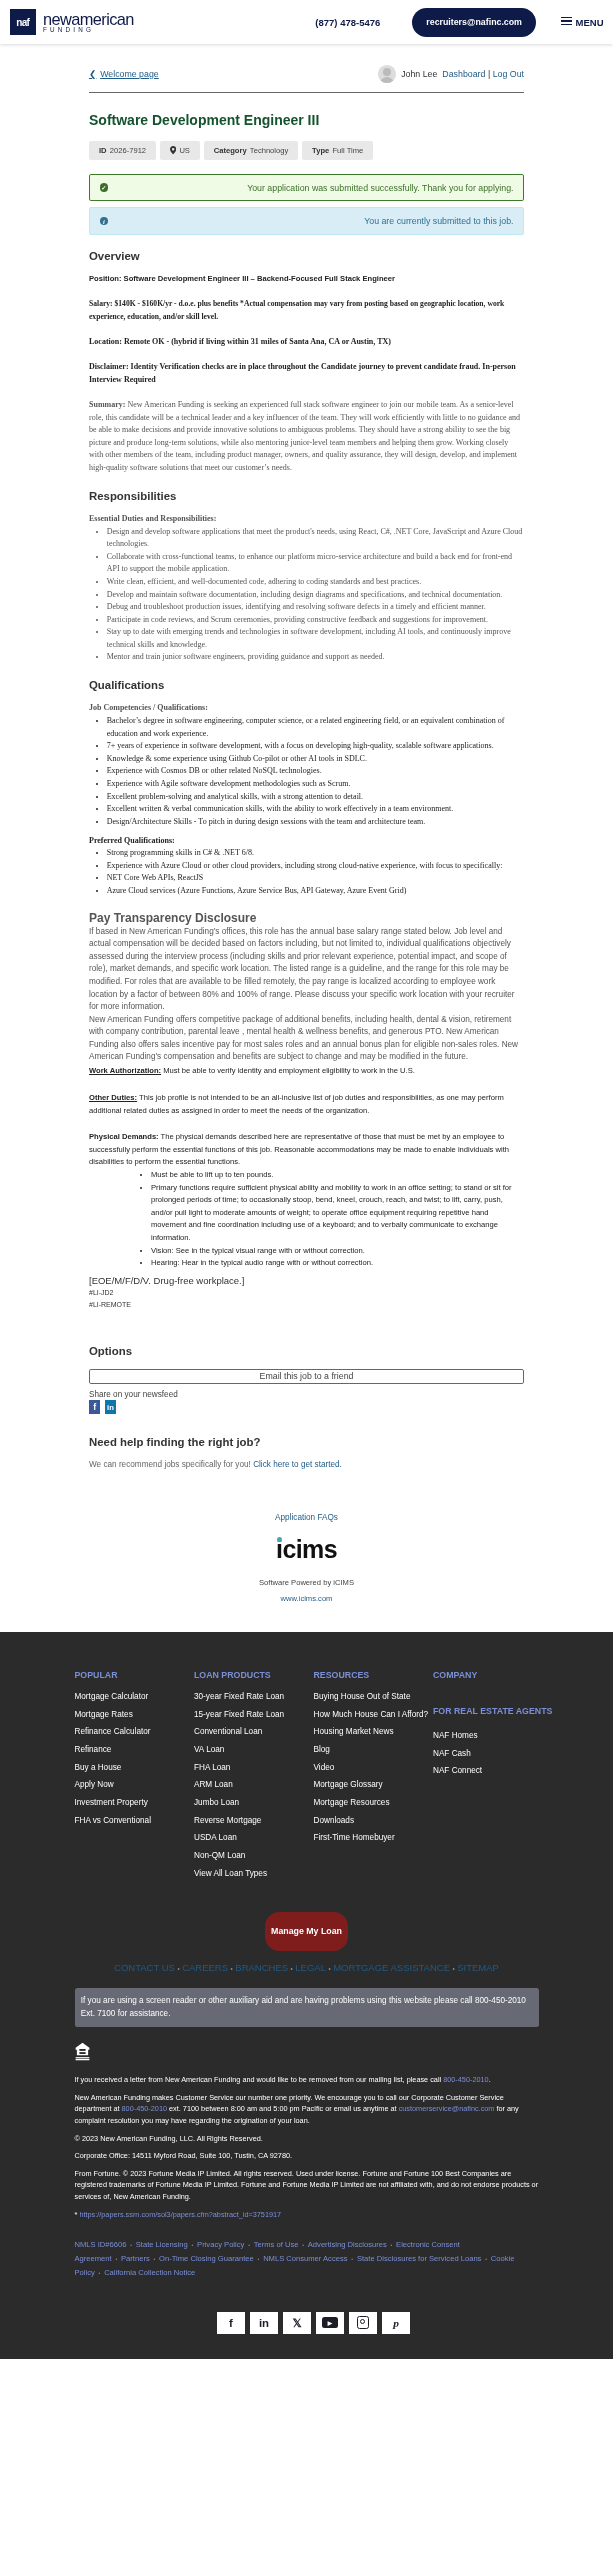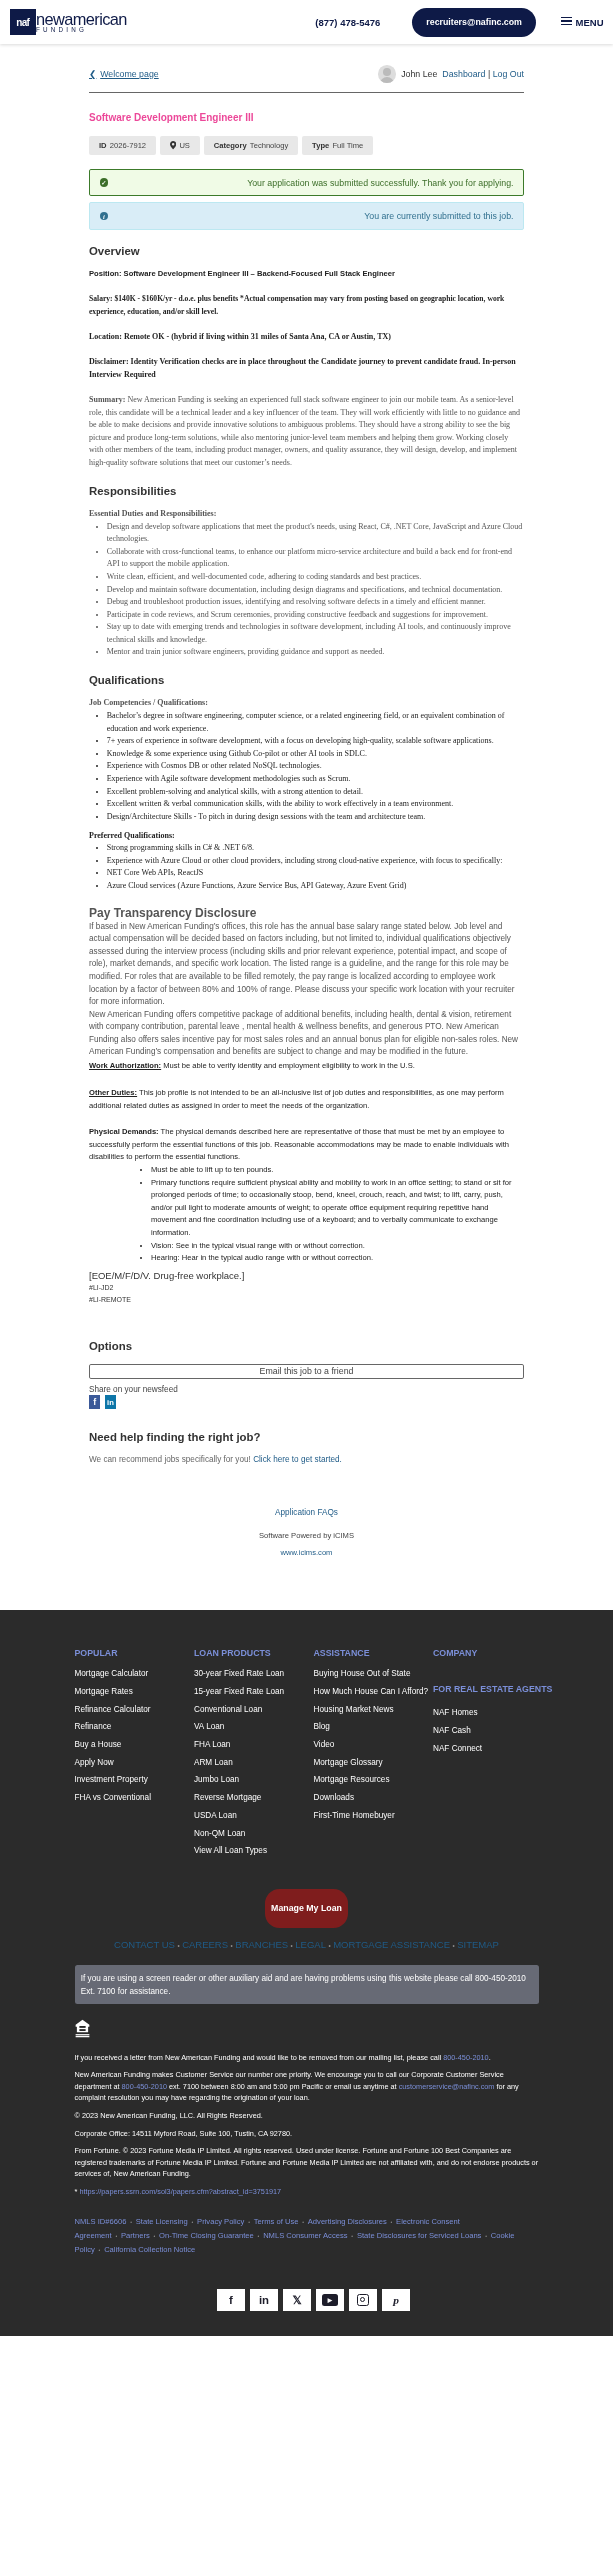--- a/index.html
+++ b/index.html
@@ -3,39 +3,39 @@
 <meta charset="utf-8">
 <style>
   * { box-sizing: border-box; margin: 0; padding: 0; }
   body { width: 613px; background: #fff; font-family: "Liberation Sans", sans-serif; color: #333; }
   a { color: #1f5b87; }
 
   
   .topbar { height: 44px; display: flex; align-items: center; padding: 0 9.5px; box-shadow: 0 1.3px 3.2px rgba(0,0,0,0.15); position: relative; }
   .logo { display: flex; align-items: center; justify-content: flex-end; }
   .logo-box { width: 26.5px; height: 26.5px; background: #0e1a47; color: #fff; font-weight: bold; font-size: 10px; display:flex; align-items:center; justify-content:center; letter-spacing:-0.6px; }
-  .logo-text { margin-left: 0; line-height: 1; }
+  .logo-text { margin-left: 7px; line-height: 1; }
   .logo-text .l1 { font-size: 16.4px; color: #0e1a47; letter-spacing: -0.6px; }
   .logo-text .l2 { font-size: 6.3px; color: #0e1a47; letter-spacing: 3.2px; }
   .phone { margin-left: auto; font-size: 9.5px; font-weight: bold; color: #0e1a47; }
   .email-btn { margin-left: 32px; background: #0e1a47; color: #fff; border-radius: 15px; height: 29px; padding: 0 14px; display: flex; align-items: center; font-size: 8.8px; font-weight: bold; }
   .menu { margin-left: 25px; display: flex; color: #0e1a47; font-weight: bold; font-size: 9.5px; }
   .menu .bars { width: 11.4px; height: 8.8px; display: inline-flex; flex-direction: column; justify-content: space-between; margin-right: 3.2px; }
   .menu .bars i { display: block; height: 1.3px; background: #0e1a47; }
 
   
   .container { width: 435px; margin: 0 auto; padding-top: 11.4px; }
   .userbar { display: flex; align-items: center; height: 38px; font-size: 8.8px; border-bottom: 0.6px solid #666; }
   .userbar .back { color: #1f5b87; text-decoration: underline; display:flex; align-items:center; }
   .userbar .back .chev { font-size: 8.8px; margin-right: 3.8px; text-decoration: none; color:#1f5b87; }
   .userbar .right { margin-left: auto; display: flex; align-items: center; gap: 2.5px; }
   .avatar { width: 17.7px; height: 17.7px; border-radius: 50%; background: #ddd; position: relative; overflow: hidden; margin-right: 2.5px; }
   .avatar::before { content: ""; position: absolute; width: 7.6px; height: 7.6px; border-radius: 50%; background: #bbb; left: 5px; top: 3.2px; }
   .avatar::after { content: ""; position: absolute; width: 14px; height: 8.8px; border-radius: 7px 7px 0 0; background: #bbb; left: 1.9px; top: 12px; }
-  h1.title { font-size: 10px; font-weight: bold; color: #ec4899; margin: 19px 0 12.6px; }
+  h1.title { font-size: 14px; font-weight: bold; color: #14532d; margin: 19px 0 12.6px; }
   .badges { display: flex; gap: 3.8px; margin-bottom: 14px; }
   .badge { background: #e8e8e8; border-radius: 1.9px; padding: 5px 10px; font-size: 7.6px; color: #444; display:flex; align-items:center; gap:3.2px; }
   .badge b { color: #333; }
   .alert { border-radius: 1.9px; padding: 7.6px 9.5px; font-size: 8.8px; display: flex; align-items: center; gap: 5px; margin-bottom: 6.3px; justify-content: space-between; }
   .alert-success { background: #f0fbe6; border: 0.6px solid #3c7a2a; color: #3c6e29; }
   .alert-info { background: #d9edf7; border: 0.6px solid #bce8f1; color: #31708f; }
   .icon-circle { width: 8.8px; height: 8.8px; border-radius: 50%; display: inline-flex; align-items: center; justify-content: center; color: #fff; font-size: 6.3px; font-weight: bold; }
   .alert-success .icon-circle { background: #3c6e29; }
   .alert-info .icon-circle { background: #31708f; font-style: italic; font-family: "Liberation Serif", serif; }
   h2.section { font-size: 11.4px; font-weight: bold; color: #333; margin: 15px 0 11.4px; }
@@ -61,21 +61,21 @@
   .sq.li { background: #0e76a8; }
   .help-text { font-size: 8.2px; color: #666; margin-top: 12.6px; }
   .center { text-align: center; }
   .faq { margin-top: 44px; font-size: 8.2px; }
   .icims-logo { font-size: 25px; font-weight: 900; color: #111; margin-top: 12.6px; letter-spacing: -0.6px; position: relative; display:inline-block; }
   .icims-logo .dot { position: absolute; width: 5px; height: 5px; border-radius: 50%; background: #44a9b4; left: 1.3px; top: 2.5px; }
   .powered { font-size: 7.6px; color: #444; margin-top: 14px; }
   .icims-link { font-size: 7.6px; margin-top: 7.6px; }
 
   
-  .footer { background: #2b2b2b; margin-top: 53px; padding: 38px 8px 25px; color: #fff; }
+  .footer { background: #2b2b2b; margin-top: 29px; padding: 38px 8px 25px; color: #fff; }
   .fcols { width: 492px; margin: 0 auto; display: flex; padding-left: 14px; }
   .fcol { width: 79px; margin-right: 0; flex: 1; }
   .fcol h4 { color: #7b8fd8; font-size: 8.8px; font-weight: bold; margin-bottom: 11.4px; }
   .fcol a { display: block; color: #fff; text-decoration: none; font-size: 8.2px; margin-bottom: 7px; line-height: 10.7px; }
   .fcol h4.sub { margin-top: 23px; line-height: 16px; }
   .manage { width: 83px; height: 39px; border-radius: 14.5px; background: #7f1d1d; color:#fff; font-weight:bold; font-size:8.8px; display:flex; align-items:center; justify-content:center; margin: 25px auto 11.4px; }
   .flinks { text-align: center; color: #7b8fd8; font-size: 9.5px; }
   .flinks span.sep { color: #888; margin: 0 2.5px; font-size: 6.3px; }
   .access { width: 464px; margin: 15px auto 0; background: #676a75; border-radius: 2.5px; padding: 6.3px 6.3px; font-size: 8.2px; line-height: 13.2px; color: #fff; }
   .access a { color: #fff; }
@@ -229,20 +229,23 @@
   <div class="share">Share on your newsfeed</div>
   <div class="social-sm">
     <div class="sq fb">f</div>
     <div class="sq li" style="font-size:7.6px;">in</div>
   </div>
 
   <h2 class="section" style="margin-top:21.4px;margin-bottom:0;">Need help finding the right job?</h2>
   <div class="help-text"><span>We can recommend jobs specifically for you! </span><a>Click here to get started.</a></div>
 
   <div class="center faq"><a>Application FAQs</a></div>
+  <div class="center">
+    <div class="icims-logo"><span class="dot"></span><span>icims</span></div>
+  </div>
   <div class="center powered">Software Powered by iCIMS</div>
   <div class="center icims-link"><a>www.icims.com</a></div>
 </main>
 
 <footer class="footer">
   <div class="fcols">
     <div class="fcol">
       <h4>POPULAR</h4>
       <div>
           <a>Mortgage Calculator</a>
@@ -265,21 +268,21 @@
           <a>FHA Loan</a>
           <a>ARM Loan</a>
           <a>Jumbo Loan</a>
           <a>Reverse Mortgage</a>
           <a>USDA Loan</a>
           <a>Non-QM Loan</a>
           <a>View All Loan Types</a>
         </div>
     </div>
     <div class="fcol">
-      <h4>ASSISTANCE</h4>
+      <h4>RESOURCES</h4>
       <div>
           <a>Buying House Out of State</a>
           <a>How Much House Can I Afford?</a>
           <a>Housing Market News</a>
           <a>Blog</a>
           <a>Video</a>
           <a>Mortgage Glossary</a>
           <a>Mortgage Resources</a>
           <a>Downloads</a>
           <a>First-Time Homebuyer</a>

